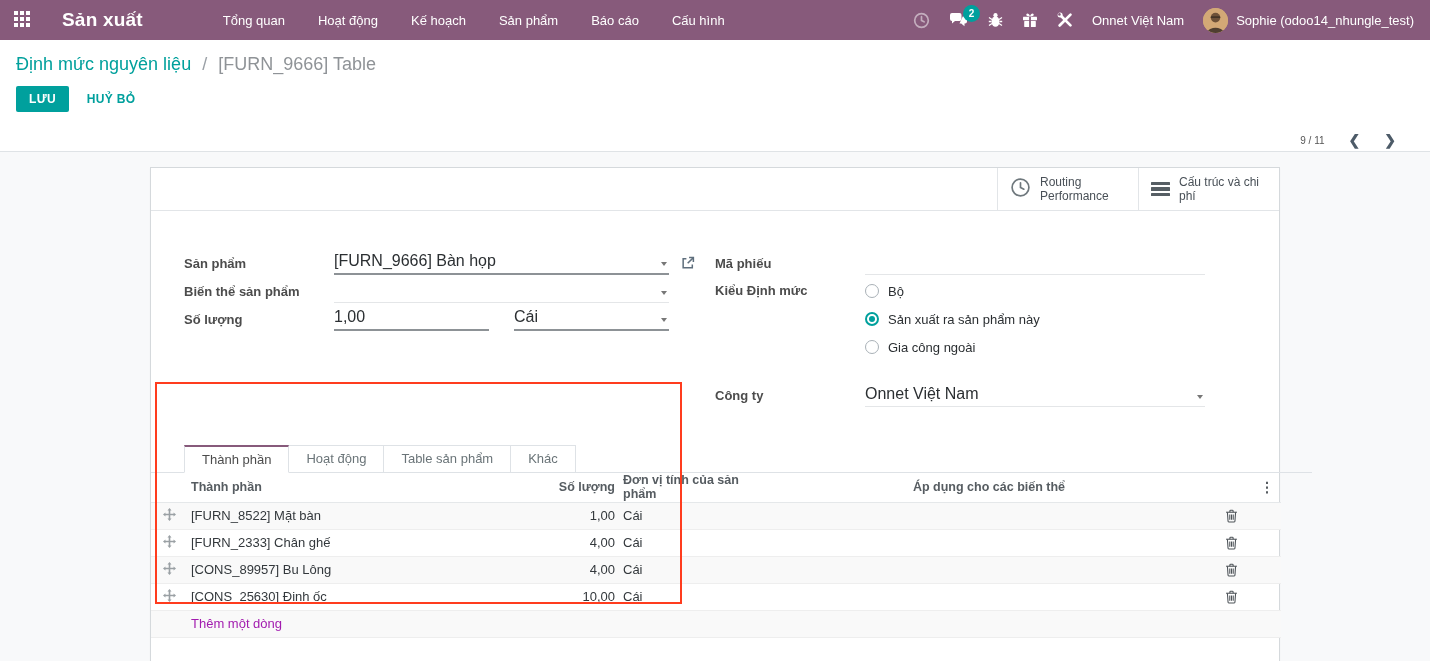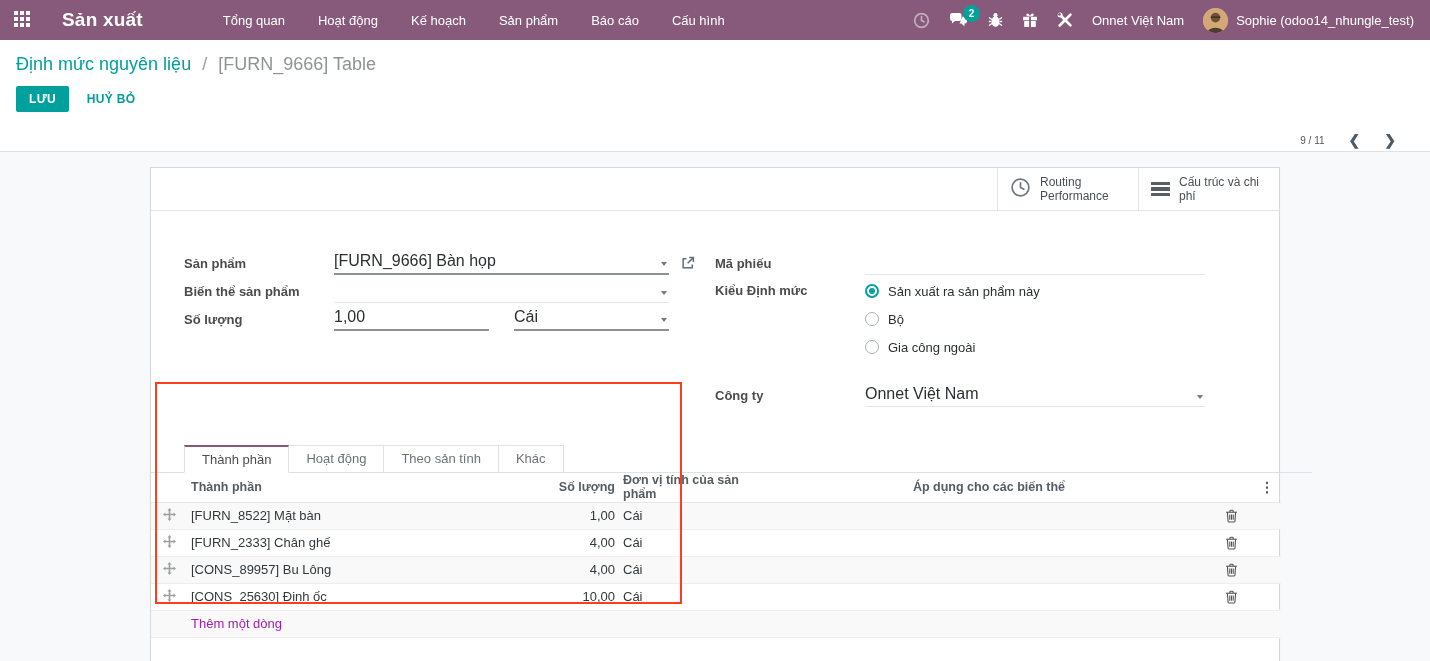--- a/index.html
+++ b/index.html
@@ -244,48 +244,48 @@
       <div class="f-row">
         <span class="f-label">Mã phiếu</span>
         <div class="field" style="width:340px">
           <span></span>
         </div>
       </div>
       <div style="display:flex">
         <span class="f-label top">Kiểu Định mức</span>
         <div>
           <div class="radio-row">
+            <span class="radio"></span>
+            <span class="radio-label">Bộ</span>
+          </div>
+          <div class="radio-row">
             <span class="radio checked"></span>
             <span class="radio-label">Sản xuất ra sản phẩm này</span>
           </div>
           <div class="radio-row">
             <span class="radio"></span>
-            <span class="radio-label">Bộ</span>
-          </div>
-          <div class="radio-row">
-            <span class="radio"></span>
             <span class="radio-label">Gia công ngoài</span>
           </div>
         </div>
       </div>
       <div class="f-row company-row">
         <span class="f-label">Công ty</span>
         <div class="field" style="width:340px">
           <span>Onnet Việt Nam</span>
           <span class="caret"></span>
         </div>
       </div>
     </div>
   </div>
 
   <div class="notebook">
     <div class="tabs">
       <div class="tab active">Thành phần</div>
       <div class="tab">Hoạt động</div>
-      <div class="tab">Theo sản tính</div>
+      <div class="tab">Table sản phẩm</div>
       <div class="tab">Khác</div>
     </div>
 
     <table class="o-list">
       <colgroup>
         <col style="width:36px">
           <col style="width:322px">
           <col style="width:110px">
           <col style="width:150px">
           <col style="width:440px">

